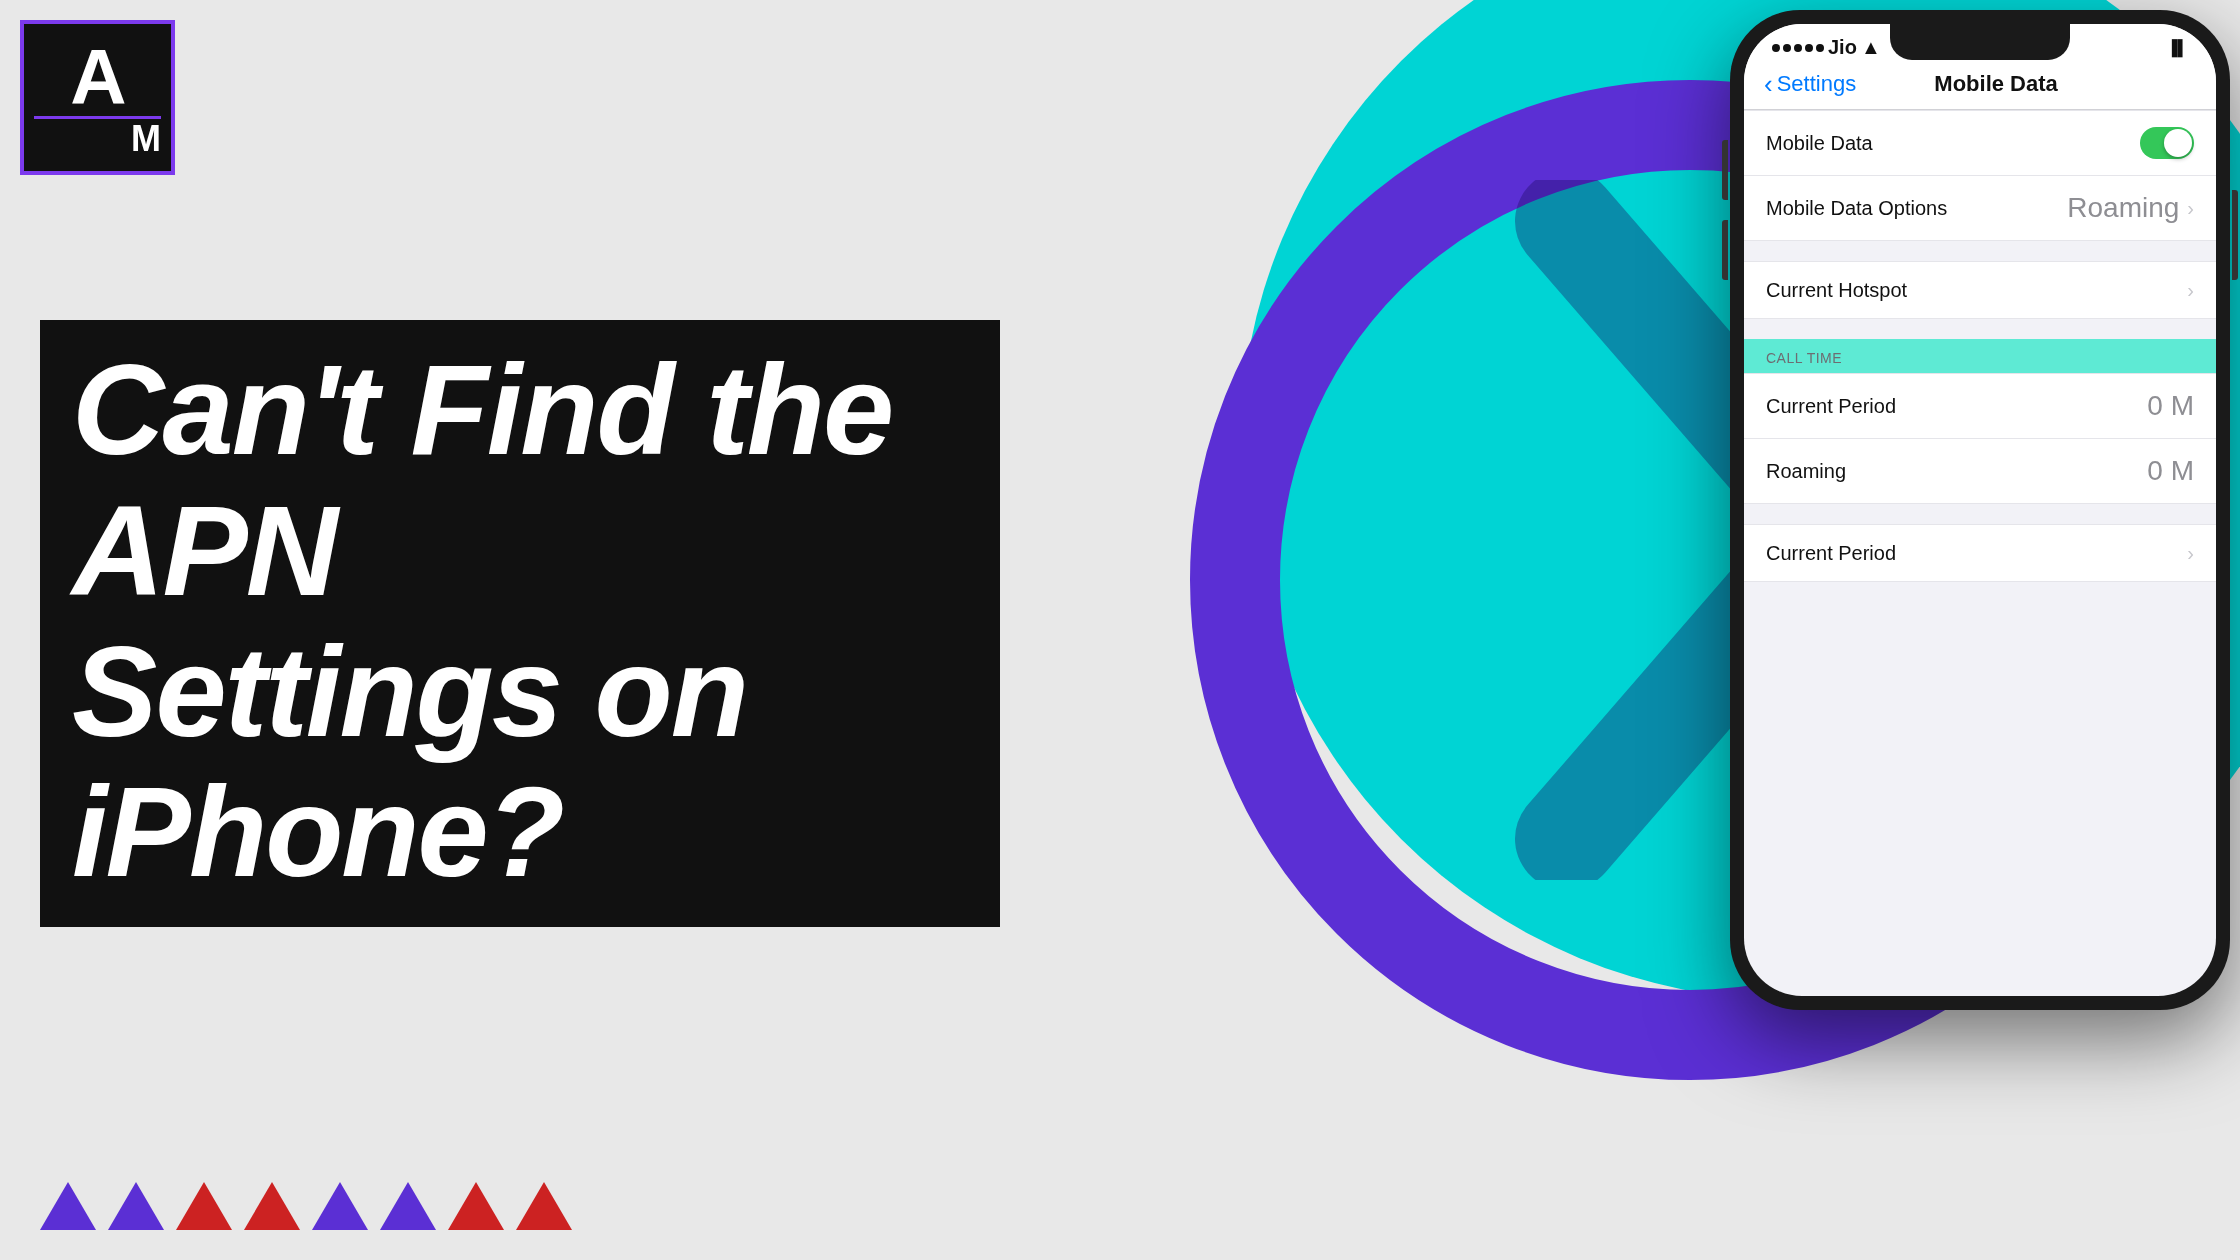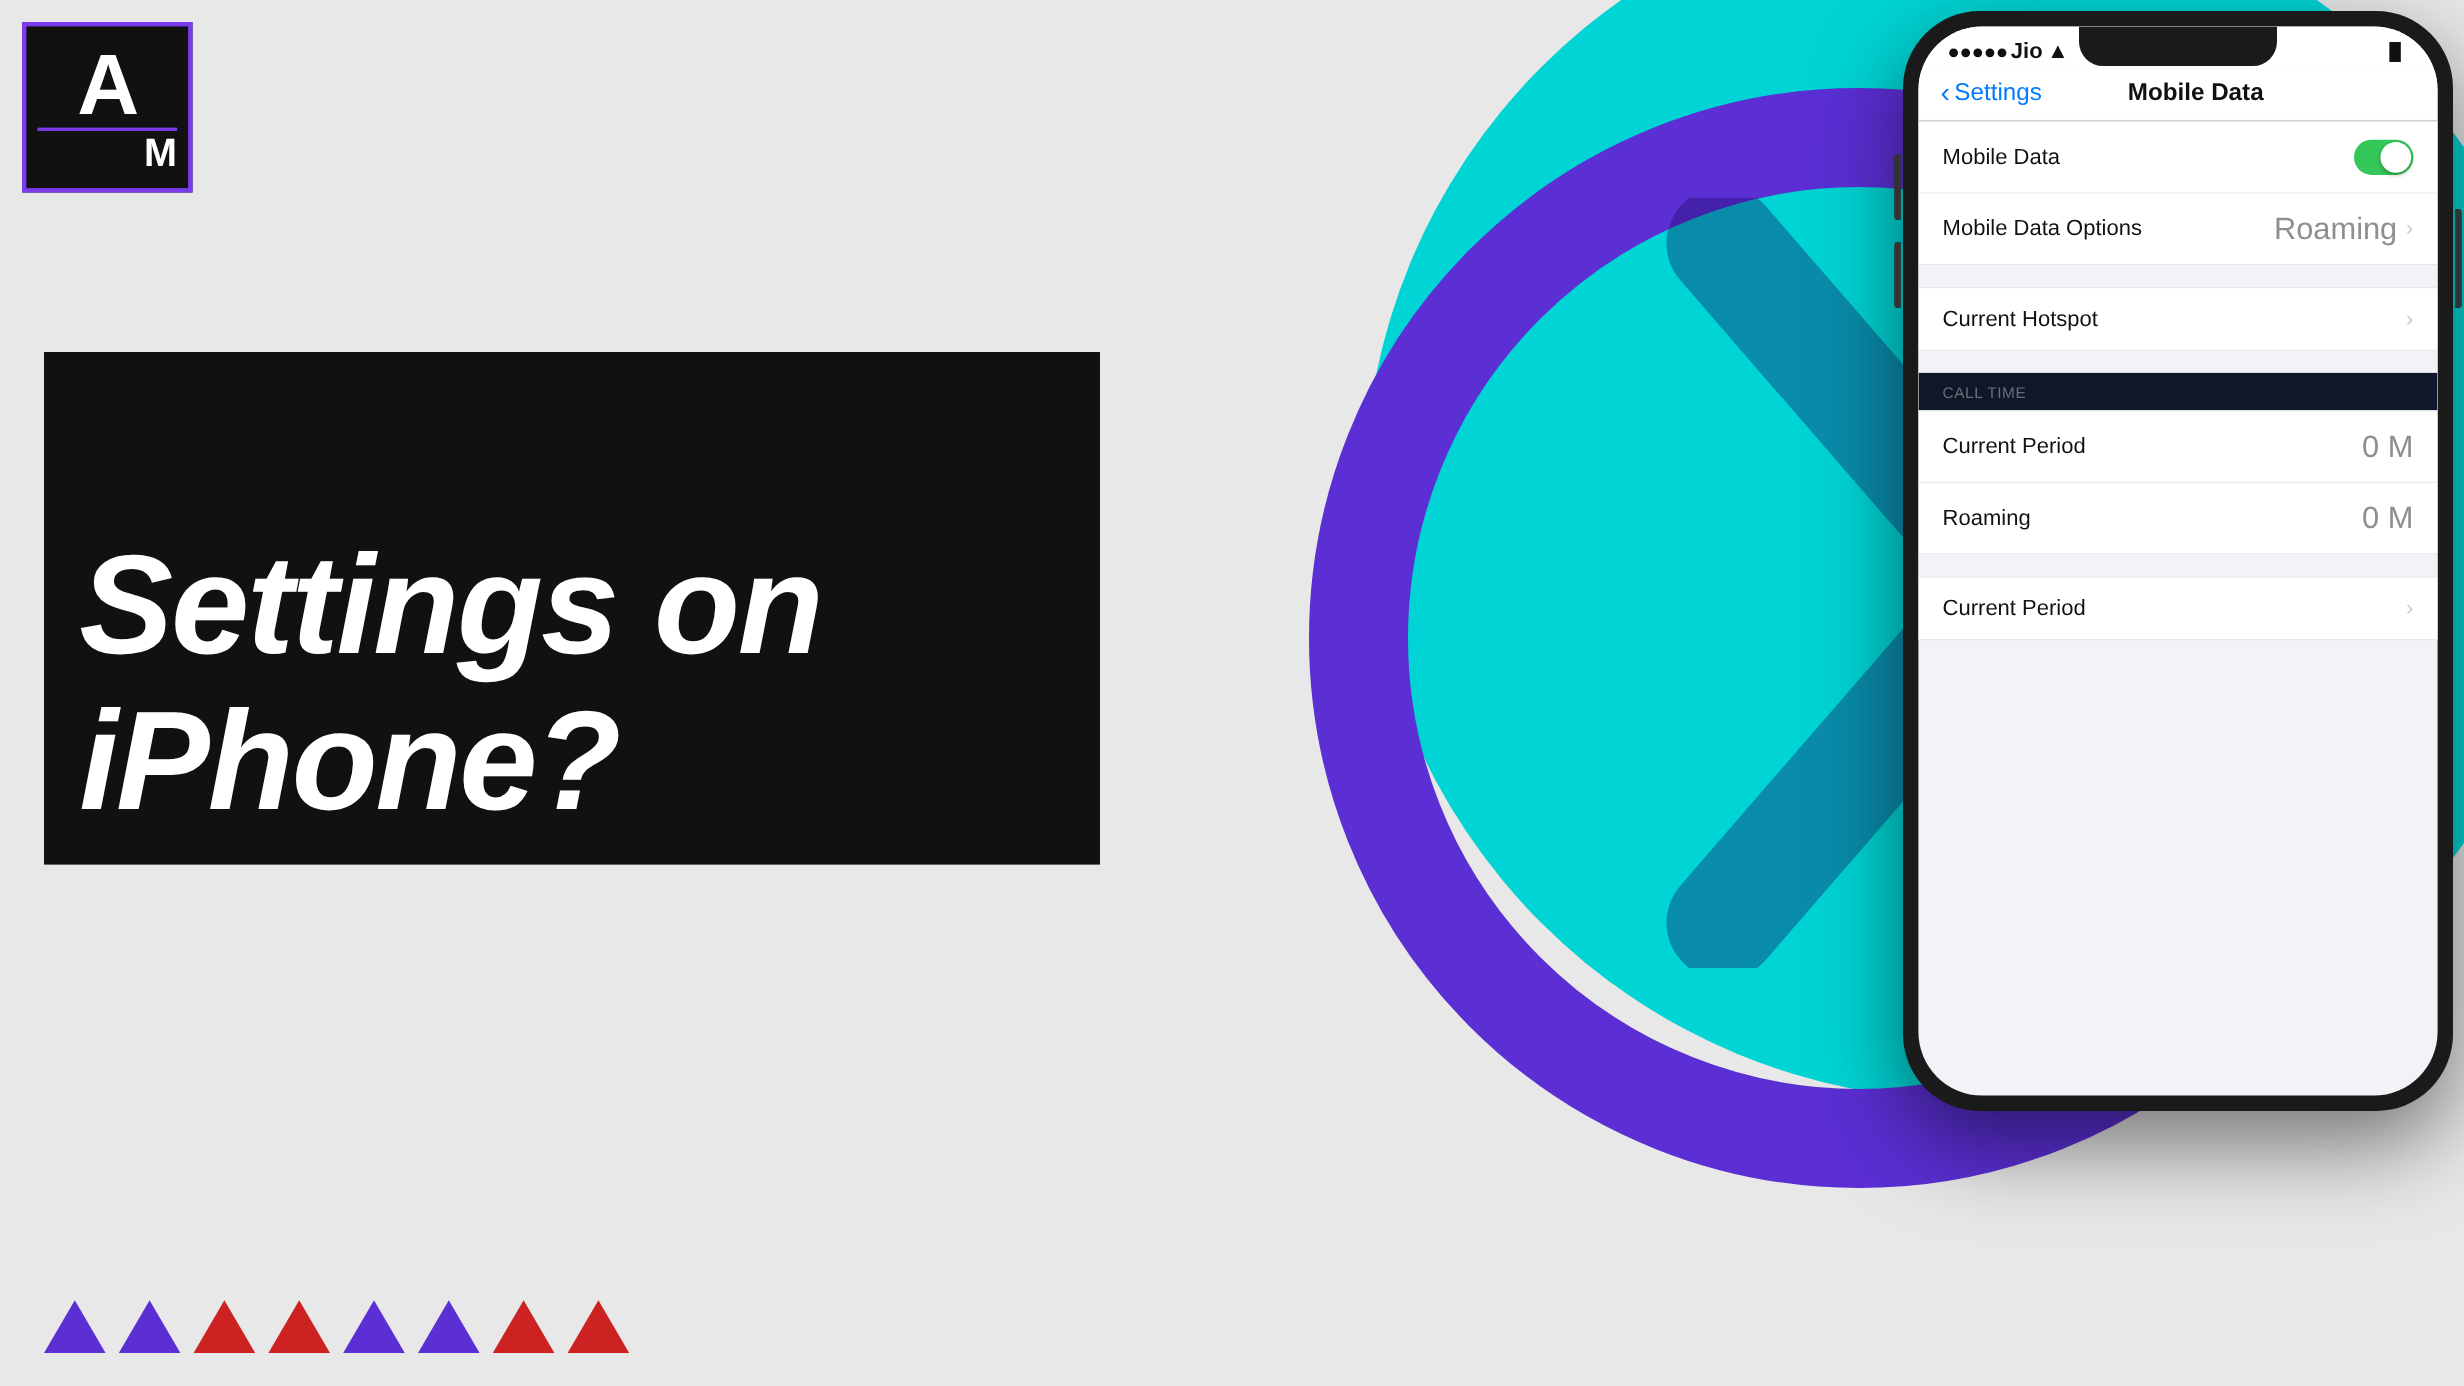--- a/index.html
+++ b/index.html
@@ -283,21 +283,21 @@
     }
 
     .cell-chevron {
       color: #c7c7cc;
       font-size: 20px;
       margin-left: 8px;
     }
 
     .section-header {
       padding: 10px 22px 6px 22px;
-      background: #0f172a;
+      background: #5eead4;
     }
 
     .section-header-text {
       font-size: 14px;
       color: #6d6d72;
       font-weight: 400;
       text-transform: uppercase;
       letter-spacing: 0.5px;
     }
 
@@ -369,21 +369,21 @@
   </svg>
 </div>
 
 <div class="logo">
   <div class="logo-a">A</div>
   <div class="logo-m">M</div>
 </div>
 
 <div class="title-block">
   <div class="title-text">
-    <br>
+    <span>Can't Find the APN</span><br>
     <span>Settings on iPhone?</span>
   </div>
 </div>
 
 <div class="triangles-container">
 
   <div class="tri tri-purple"></div>
   <div class="tri tri-purple"></div>
   <div class="tri tri-red"></div>
   <div class="tri tri-red"></div>

